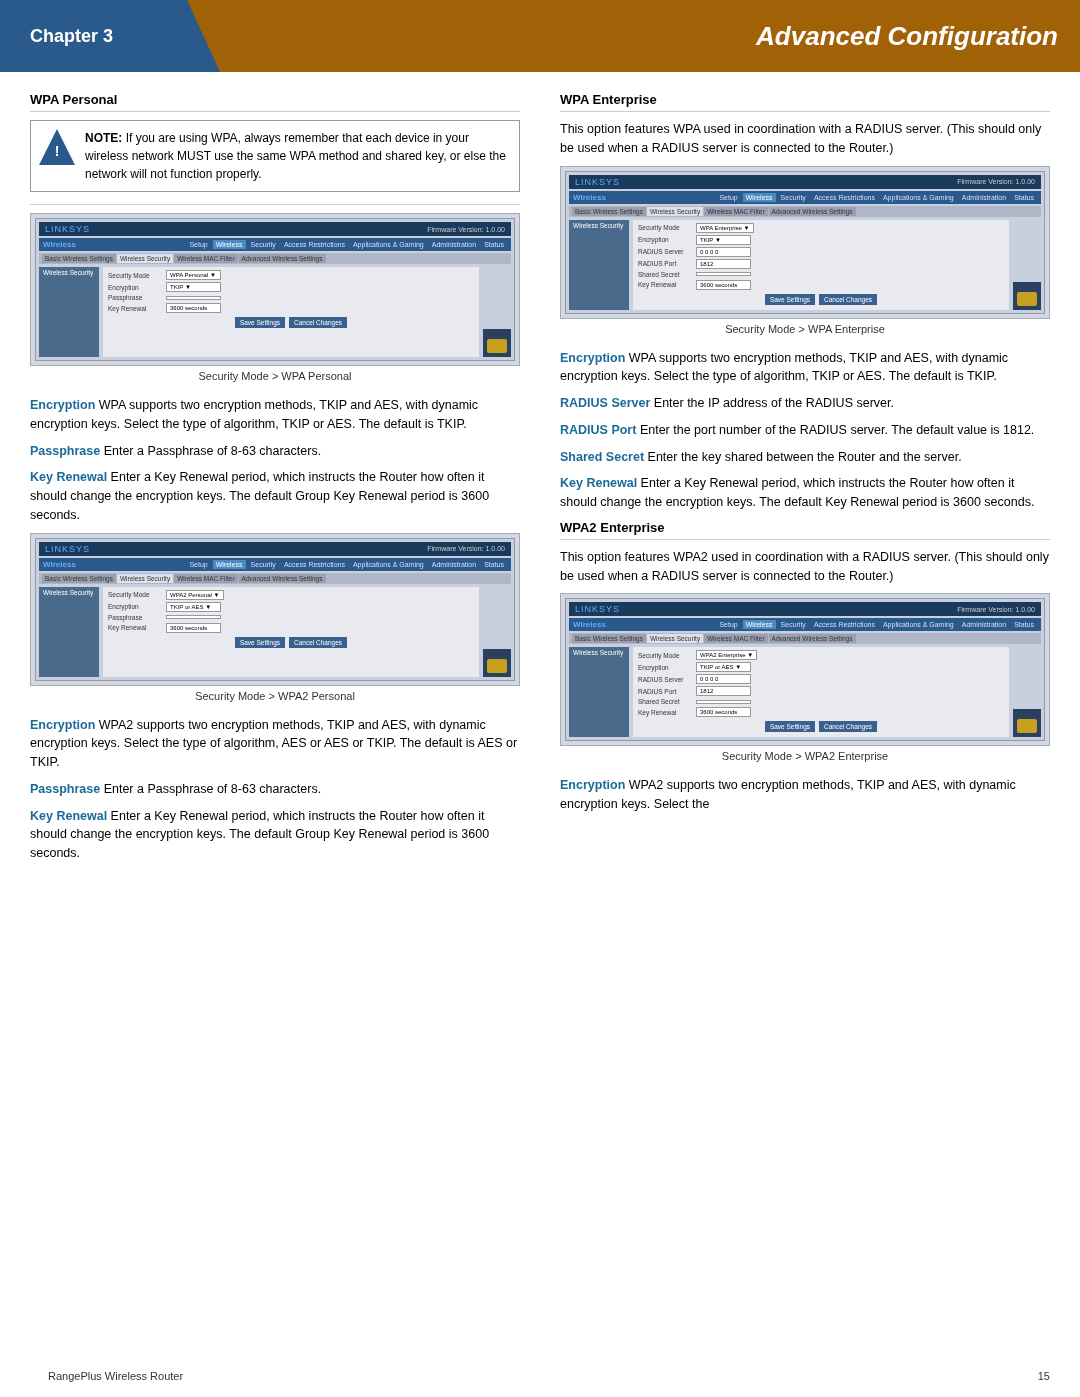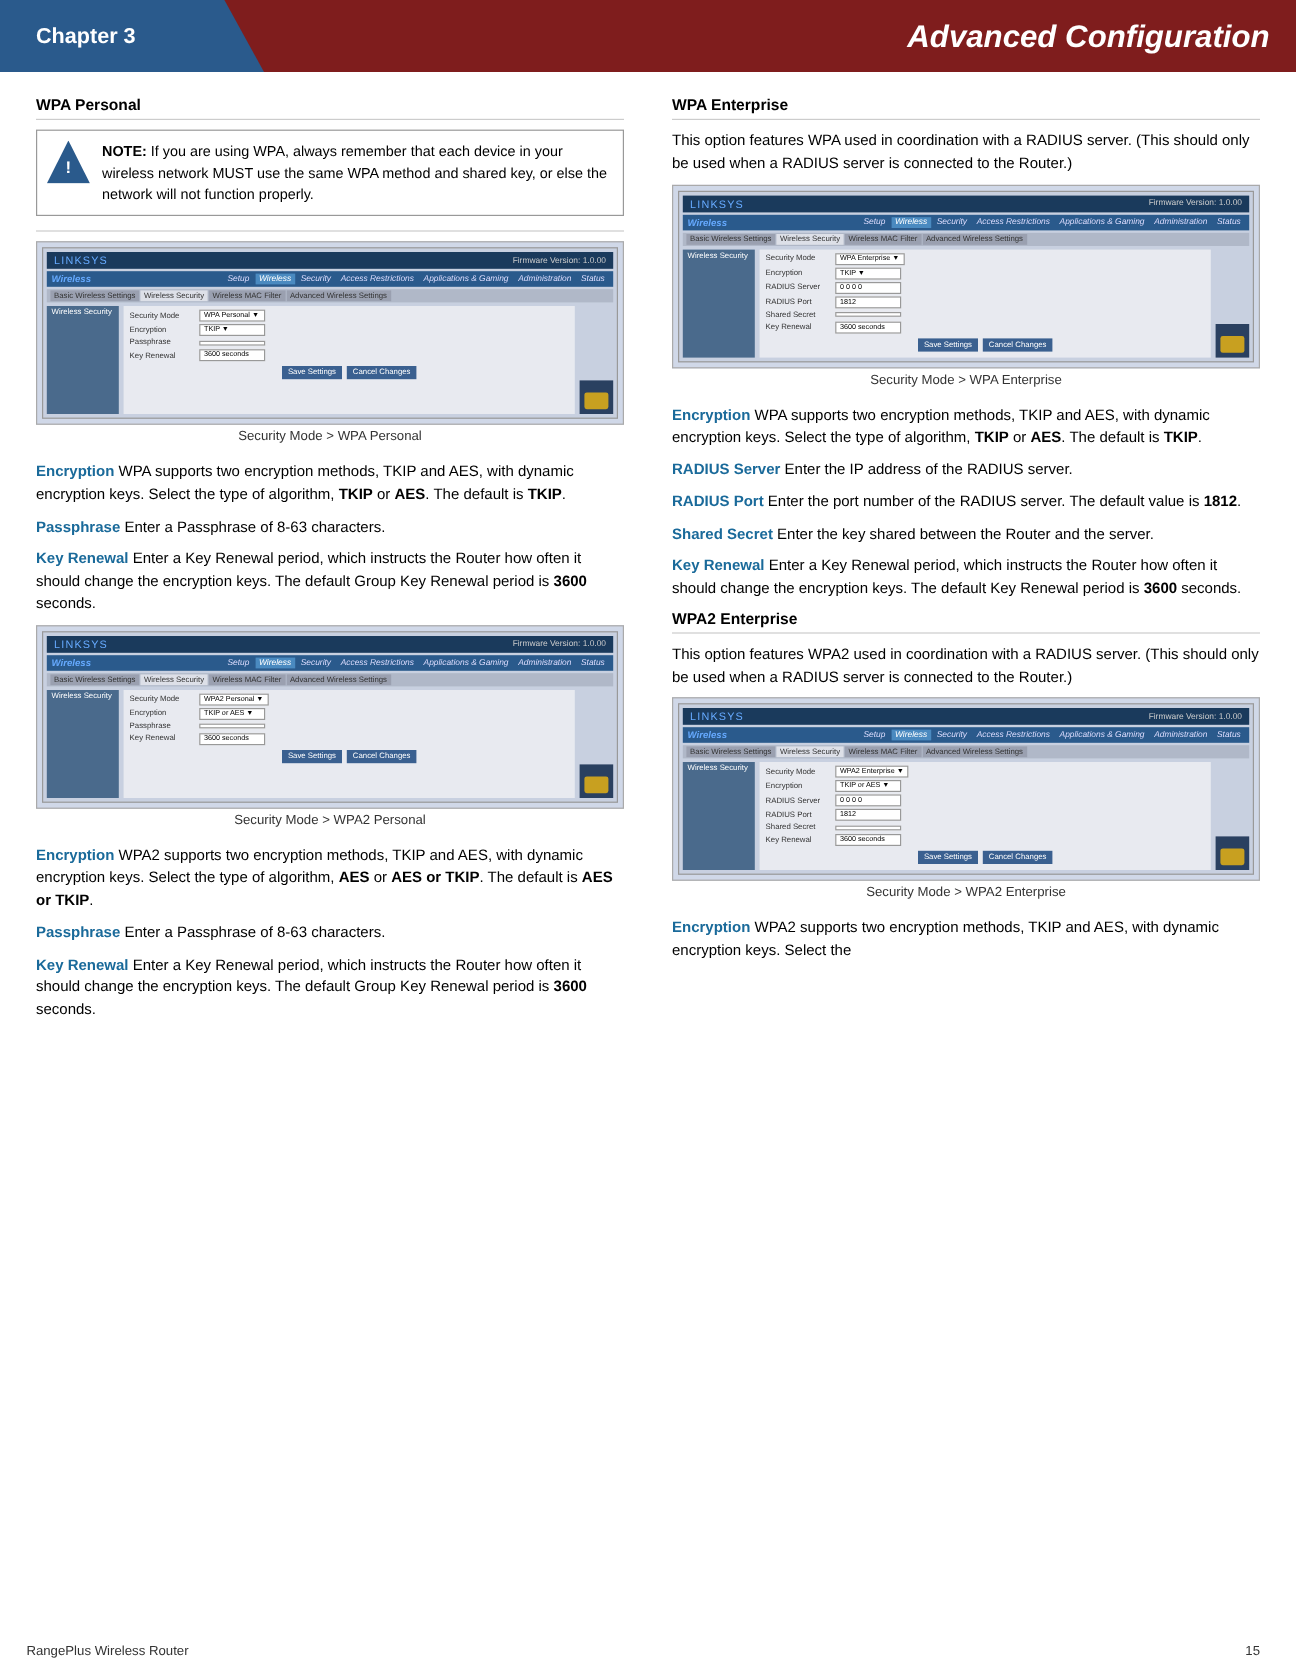--- a/index.html
+++ b/index.html
@@ -10,22 +10,22 @@
       font-family: Arial, sans-serif;
       font-size: 13px;
       color: #000;
       position: relative;
     }
 
     
     .page-header {
       display: flex;
       align-items: stretch;
-      height: 60px;
-      background: #7f1d1d;
+      height: 72px;
+      background: #a16207;
       position: relative;
     }
     .chapter-tab {
       background: #2a5a8c;
       color: #fff;
       font-size: 18px;
       font-weight: bold;
       padding: 0 30px;
       display: flex;
       align-items: center;
@@ -134,21 +134,20 @@
       color: #ccc;
     }
     .ss-nav {
       background: #2a5a8c;
       display: flex;
       gap: 2px;
       padding: 2px 4px;
       align-items: center;
       justify-content: space-between;
       margin-bottom: 2px;
-      font-style: italic;
     }
     .ss-nav-item {
       color: #ddf;
       font-size: 7px;
       padding: 1px 3px;
     }
     .ss-nav-item.active {
       background: #4a8ac0;
       color: white;
     }
@@ -246,27 +245,27 @@
     
     .body-text {
       font-size: 12.5px;
       line-height: 1.5;
       margin-bottom: 8px;
     }
     .body-text .term {
       color: #1a6a9a;
       font-weight: bold;
     }
-    .body-text strong { font-weight: bold; }
+    .body-text strong { font-weight: normal; }
 
     
     .page-footer {
       position: absolute;
       bottom: 15px;
-      left: 22px;
+      left: 48px;
       right: 30px;
       display: flex;
       justify-content: space-between;
       font-size: 11px;
       color: #333;
     }
 
     .divider {
       border: none;
       border-top: 1px solid #ccc;

